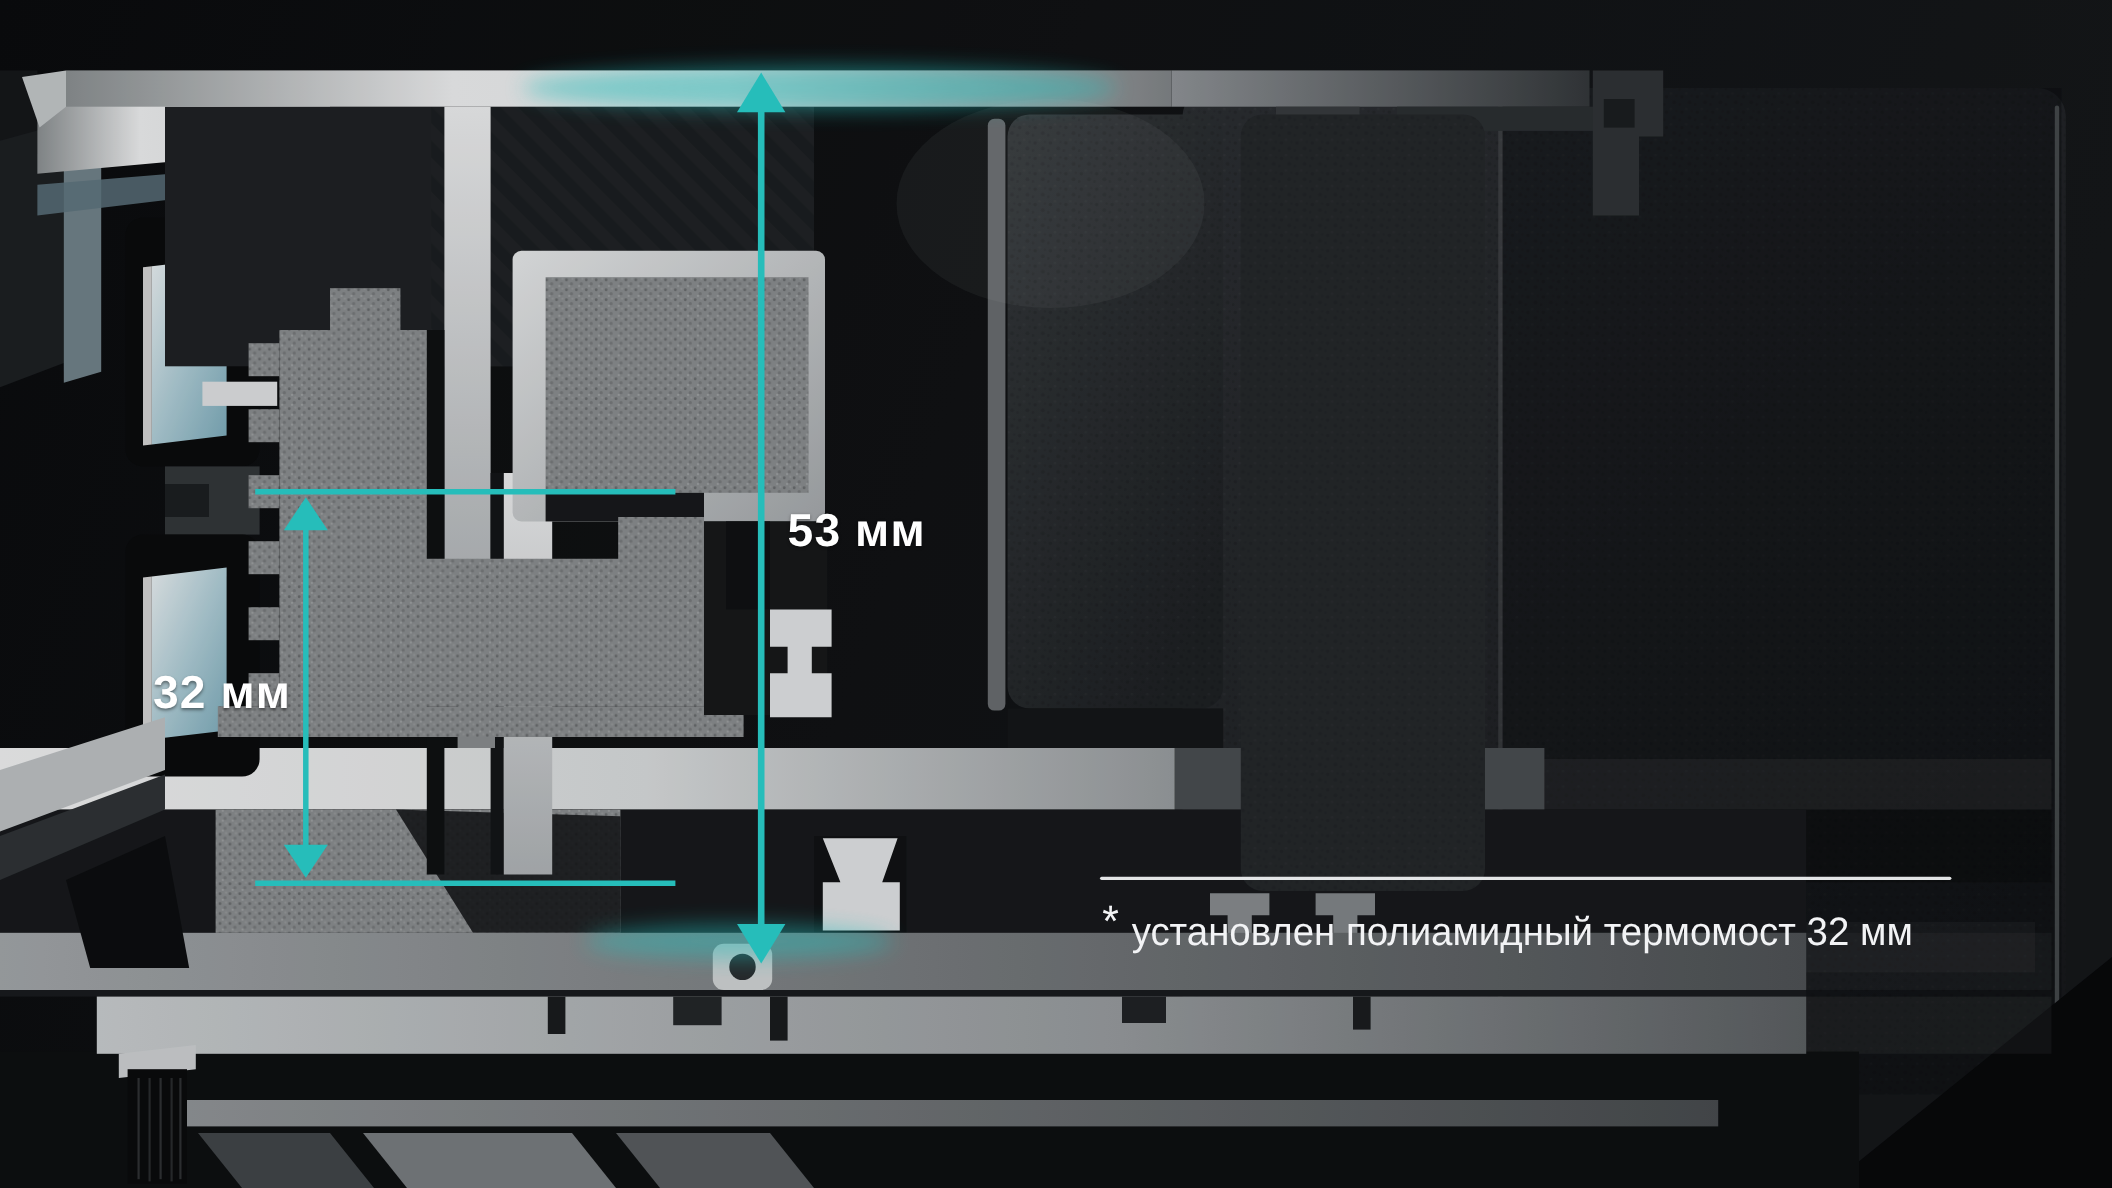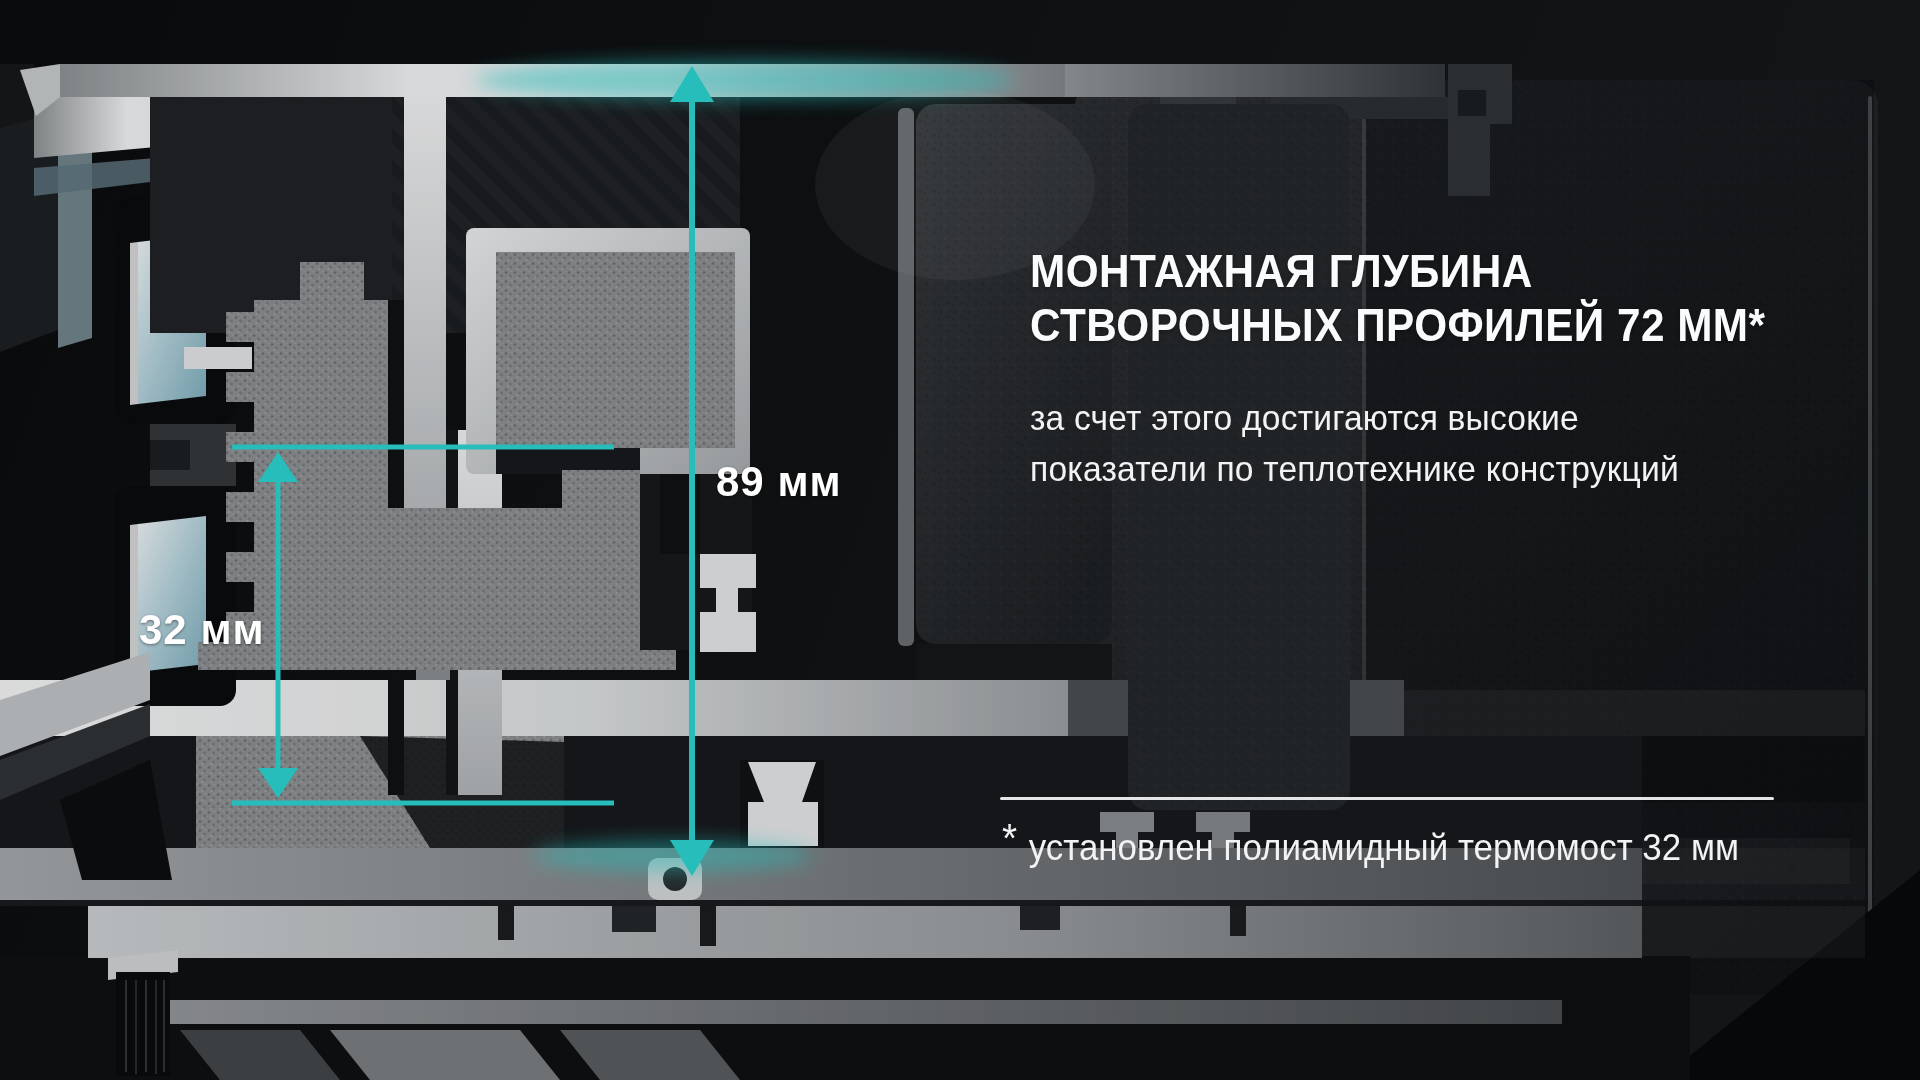--- a/index.html
+++ b/index.html
@@ -262,31 +262,23 @@
         <line x1="232" y1="803" x2="614" y2="803" stroke="#2bd6d3" stroke-width="5"></line>
         <line x1="278" y1="474" x2="278" y2="776" stroke="#2bd6d3" stroke-width="5"></line>
         <polygon points="278,452 258,482 298,482"></polygon>
         <polygon points="278,798 258,768 298,768"></polygon>
       </g>
     </g>
 
     <rect x="0" y="0" width="1920" height="1080" fill="rgba(5,6,8,0.12)"></rect>
   </svg>
 
-  <div class="dim-label label-72">89 мм</div>
+  <div class="dim-label label-72">53 мм</div>
   <div class="dim-label label-32">32 мм</div>
 
-  <div class="info">
-    <div class="title-line">МОНТАЖНАЯ ГЛУБИНА</div>
-    <div class="title-line">СТВОРОЧНЫХ ПРОФИЛЕЙ 72 ММ*</div>
-    <div class="desc">
-      <div class="desc-line">за счет этого достигаются высокие</div>
-      <div class="desc-line">показатели по теплотехнике конструкций</div>
-    </div>
-  </div>
 
   <div class="separator"></div>
 
   <div class="footnote">
     <span class="sup">*</span><span>установлен полиамидный термомост 32 мм</span>
   </div>
 
 </div>
 
 </body></html>

